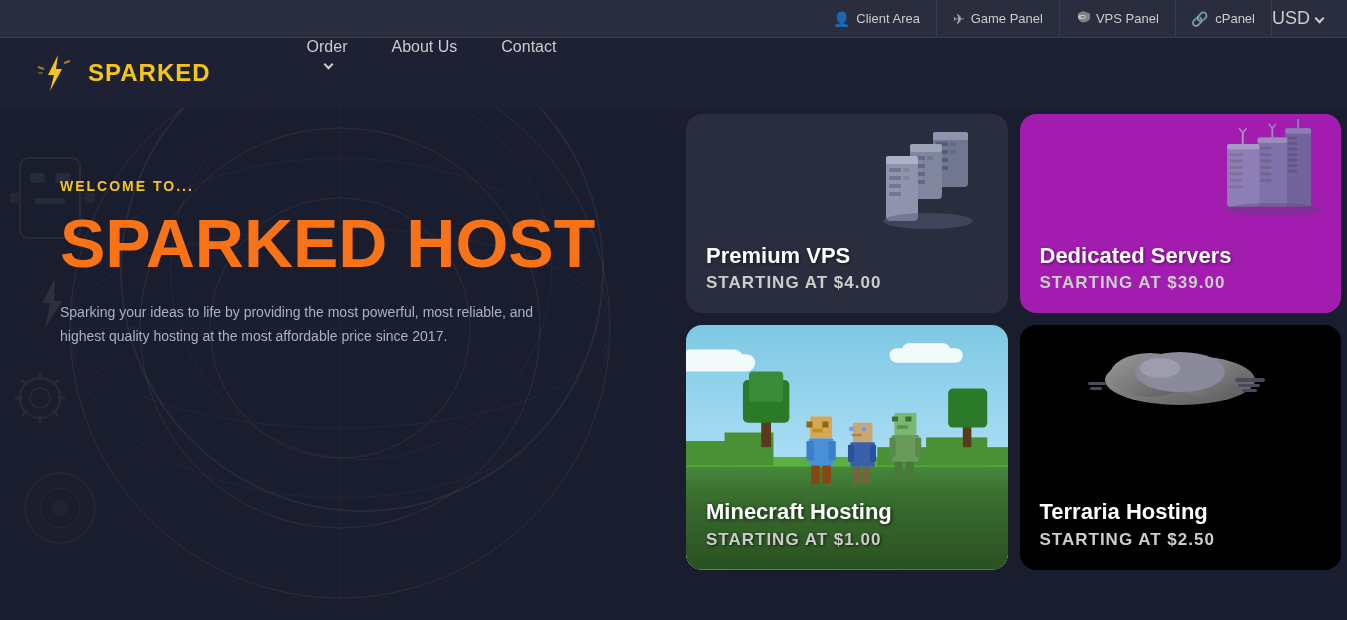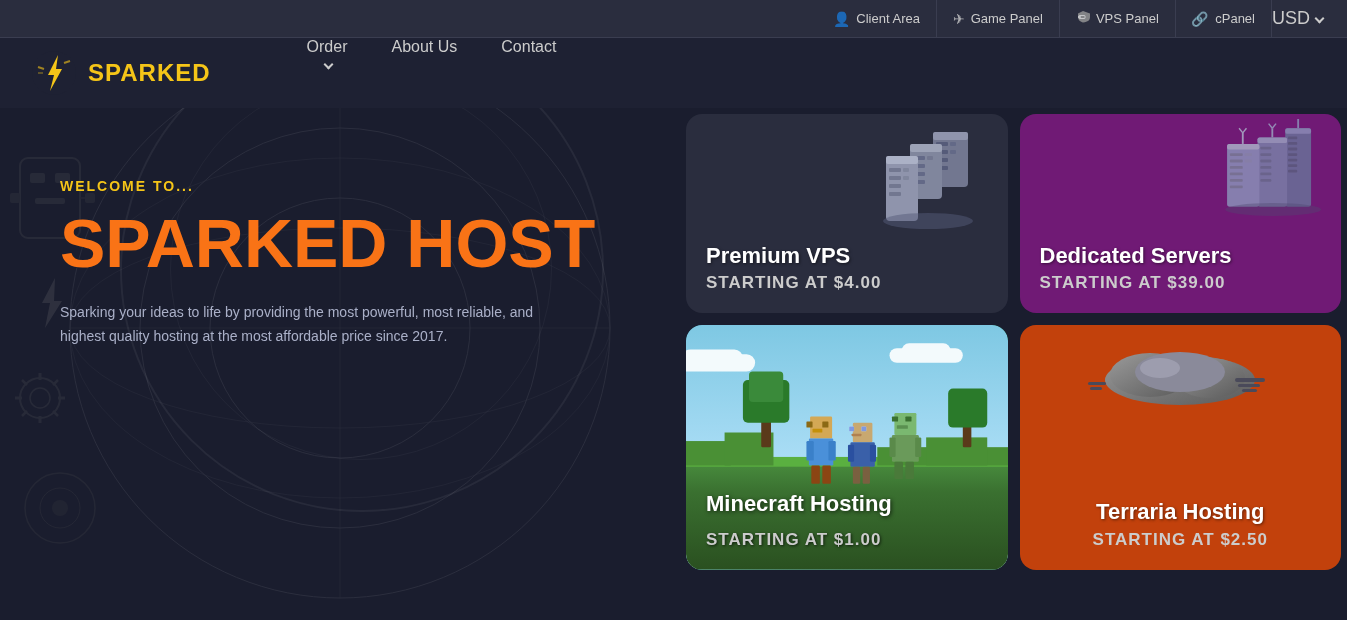--- a/index.html
+++ b/index.html
@@ -190,21 +190,21 @@
       display: flex;
       flex-direction: column;
       justify-content: flex-end;
       min-height: 155px;
     }
 
     .card-vps {
       background: #2a2d3e;
     }
     .card-dedicated {
-      background: #701a75;
+      background: #a21caf;
     }
     .card-minecraft {
       background: linear-gradient(135deg, #4a90a4 0%, #2d7a5e 40%, #1a5c3a 100%);
       min-height: 200px;
     }
     .card-terraria {
       background: #1a1d2e;
       min-height: 200px;
     }
 
@@ -437,21 +437,21 @@
             <rect x="31" y="39" width="8" height="3" rx="1" fill="#8a90b0"></rect>
 
             <ellipse cx="62" cy="93" rx="52" ry="7" fill="#4a5070" opacity="0.4"></ellipse>
           </g>
         </svg>
       </div>
       <div class="card-title">Dedicated Servers</div>
       <div class="card-price">STARTING AT $39.00</div>
     </div>
 
-    <div class="service-card card-minecraft" style="grid-column:1; grid-row:2; min-height:200px;gap:8px;">
+    <div class="service-card card-minecraft" style="grid-column:1; grid-row:2; min-height:200px;">
 
       <div style="position:absolute;top:0;left:0;right:0;bottom:0;border-radius:16px;overflow:hidden;">
         <svg width="100%" height="100%" viewBox="0 0 310 200" preserveAspectRatio="xMidYMid slice">
 
           <defs>
             <linearGradient id="skyGrad" x1="0%" y1="0%" x2="0%" y2="100%">
               <stop offset="0%" style="stop-color:#7ec8e3;stop-opacity:1"></stop>
               <stop offset="60%" style="stop-color:#aedff7;stop-opacity:1"></stop>
               <stop offset="100%" style="stop-color:#c8eefc;stop-opacity:1"></stop>
             </linearGradient>
@@ -522,21 +522,21 @@
           <rect x="75" y="38" width="28" height="25" rx="3" fill="#3a8a3a"></rect>
 
           <rect x="250" y="75" width="7" height="25" rx="1" fill="#5a3a1a"></rect>
           <rect x="238" y="52" width="32" height="32" rx="4" fill="#2a7a2a"></rect>
         </svg>
       </div>
       <div class="card-title" style="position:relative;z-index:2;text-shadow:1px 1px 4px rgba(0,0,0,0.7);">Minecraft Hosting</div>
       <div class="card-price" style="position:relative;z-index:2;text-shadow:1px 1px 3px rgba(0,0,0,0.7);">STARTING AT $1.00</div>
     </div>
 
-    <div class="service-card card-terraria" style="grid-column:2; grid-row:2; min-height:200px; background:#c2410c;align-items:center;">
+    <div class="service-card card-terraria" style="grid-column:2; grid-row:2; min-height:200px; background:#000000;">
 
       <div style="position:absolute;top:15px;left:50%;transform:translateX(-50%);">
         <svg width="200" height="80" viewBox="0 0 200 80">
           <defs>
             <linearGradient id="cloudGrad" x1="0%" y1="0%" x2="100%" y2="100%">
               <stop offset="0%" style="stop-color:#9a9a9a;stop-opacity:1"></stop>
               <stop offset="100%" style="stop-color:#5a5a5a;stop-opacity:1"></stop>
             </linearGradient>
           </defs>
 

